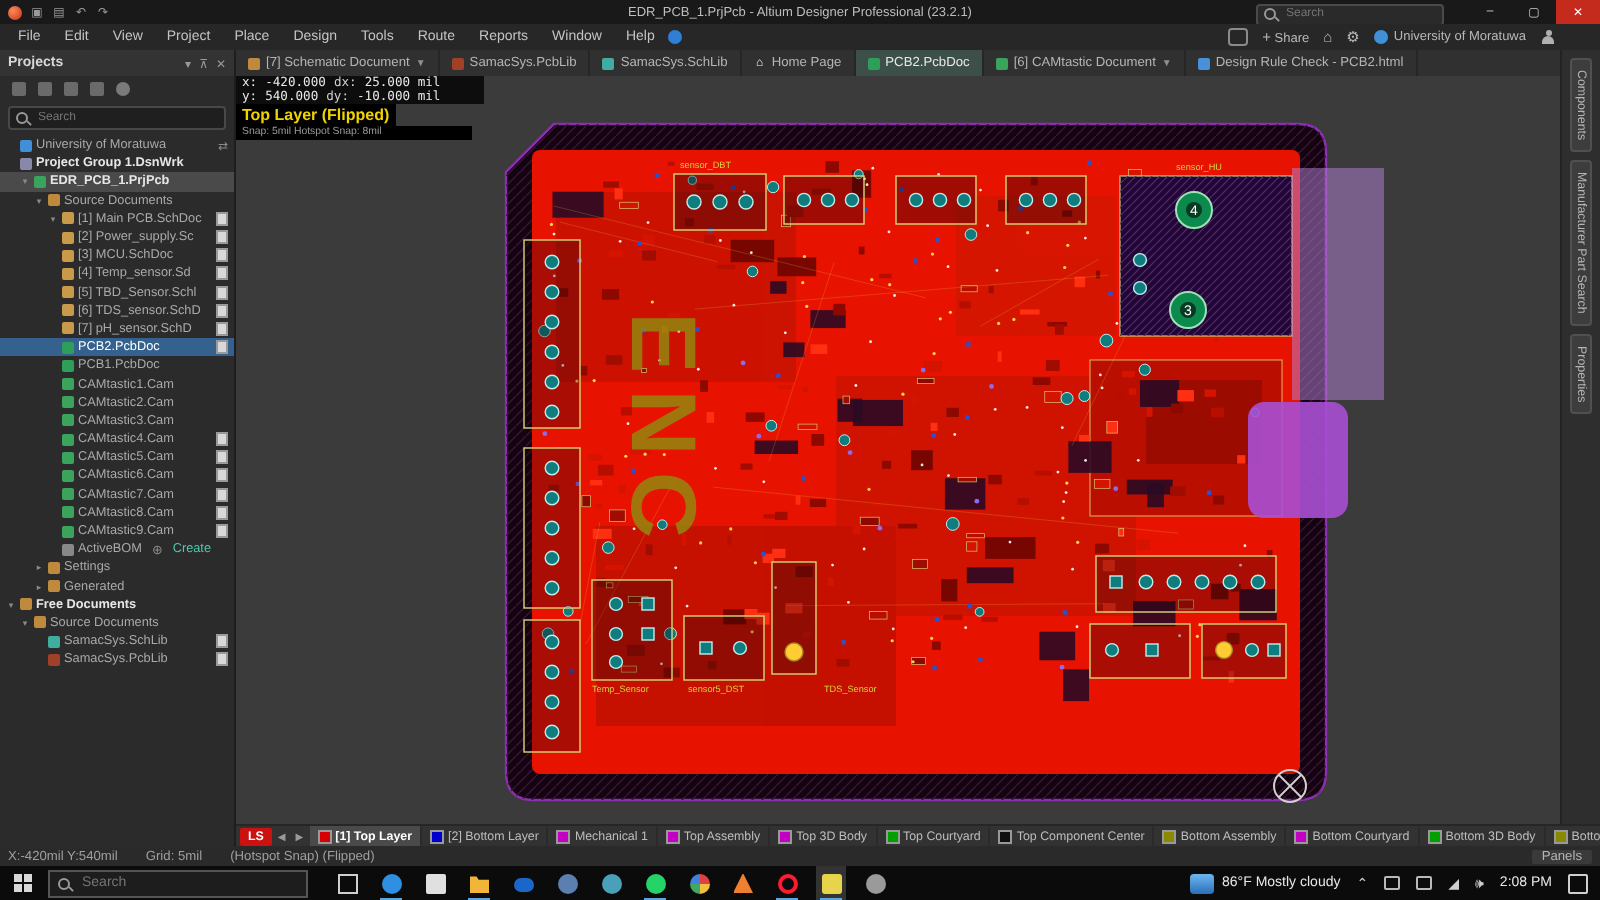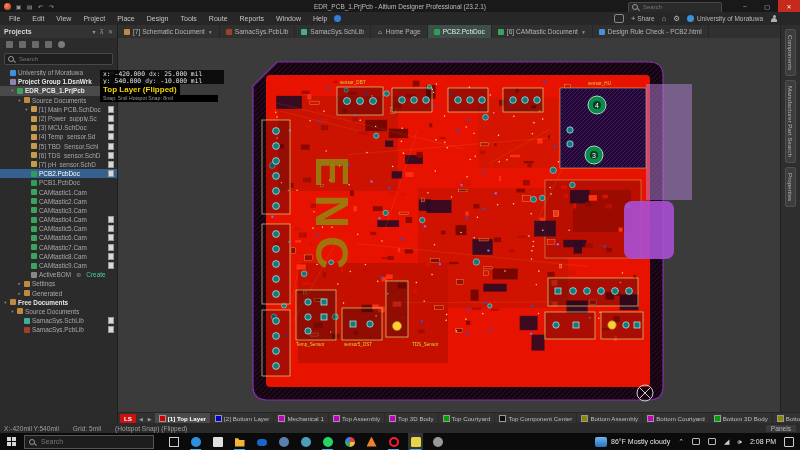--- a/index.html
+++ b/index.html
@@ -62,21 +62,21 @@
   .trow.bold .lbl{color:#e6e6e6;font-weight:bold;}
   .trow.selgray{background:#4a4a4a;}
   .trow.selblue{background:#35618f;color:#fff;}
   .trow.selblue .lbl{color:#fff;}
   .badge{margin-left:auto;width:4px;height:5px;border:0.5px solid #9a9a9a;background:#d8d8d8;flex:none;}
   .trail{margin-left:auto;color:#8a8a8a;font-size:6px;}
   .linktxt{color:#4ec9b0;margin-left:3px;}
   .plus{color:#8a8a8a;margin-left:3px;}
   
   #canvas{left:118px;top:38px;width:662px;height:374px;background:#3b3b3b;}
-  #hud{left:100px;top:38px;font-family:"DejaVu Sans Mono",monospace;font-size:6.3px;color:#e8e8e8;margin-top:32px;}
+  #hud{left:118px;top:38px;font-family:"DejaVu Sans Mono",monospace;font-size:6.3px;color:#e8e8e8;}
   .hudrow{background:rgba(0,0,0,0.78);padding:0 3px;display:flex;gap:4px;width:118px;}
   .hudrow .dim{color:#cfcfcf;}
   #hud-layer{background:#000;color:#f0d400;font-weight:bold;font-size:8px;padding:1px 3px;display:inline-block;font-family:"Liberation Sans",sans-serif;}
   #hud-snap{background:#000;color:#9a9a9a;font-size:5.2px;padding:0 3px 1px;display:block;width:112px;font-family:"Liberation Sans",sans-serif;}
   
   #layerbar{left:118px;top:412px;width:682px;height:11px;background:#323232;display:flex;align-items:center;font-size:6.2px;gap:1px;overflow:hidden;border-top:1px solid #262626;}
   #ls-chip{background:#cc1111;color:#fff;font-weight:bold;padding:0 4px;height:9px;display:flex;align-items:center;border-radius:1px;margin-left:2px;}
   .lb-arrow{color:#9a9a9a;font-size:5px;padding:0 2px;}
   .ltab{display:flex;align-items:center;gap:2px;padding:0 4px;height:11px;color:#bdbdbd;white-space:nowrap;border-right:1px solid #2a2a2a;}
   .ltab.active{background:#4a4a4a;color:#fff;font-weight:bold;}

